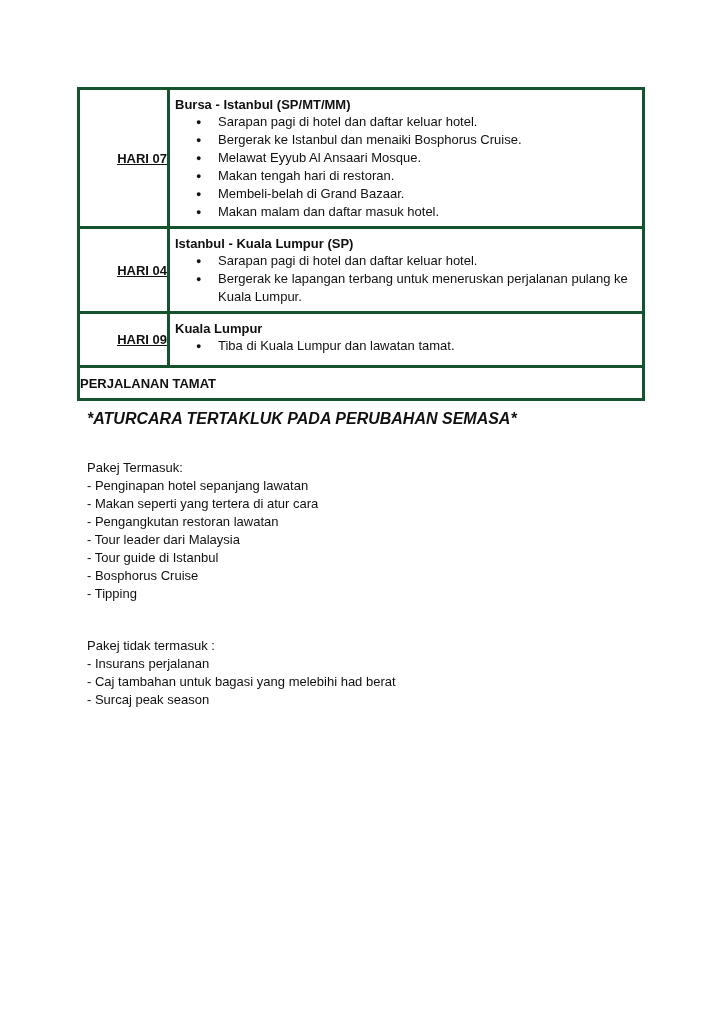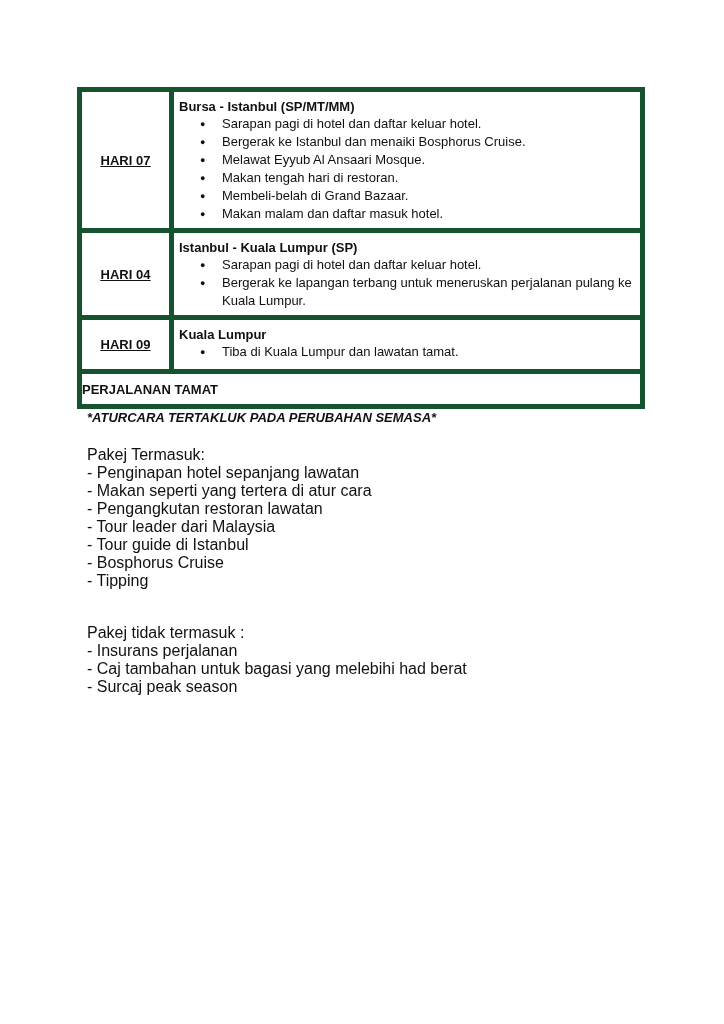--- a/index.html
+++ b/index.html
@@ -1,31 +1,31 @@
 <!DOCTYPE html>
 <html><head>
 <meta charset="utf-8">
 <style>
   html, body { margin: 0; padding: 0; background: #ffffff; }
   body { width: 724px; height: 1024px; position: relative; overflow: hidden;
          font-family: "Liberation Sans", "DejaVu Sans", sans-serif; color: #111; }
   .page { position: absolute; left: 0; top: 0; width: 724px; height: 1024px; background: #fff; }
   table.itin { position: absolute; left: 77px; top: 87px; width: 568px;
                border-collapse: collapse; font-size: 13px; }
-  table.itin td { border: 5px solid #14532d; vertical-align: middle; padding: 0; }
-  td.day { width: 87px; text-align: center; font-weight: bold; text-decoration: underline; }
+  table.itin td { border: 3px solid #14532d; vertical-align: middle; padding: 0; }
+  td.day { width: 87px; text-align: right; font-weight: bold; text-decoration: underline; }
   td.day span { text-decoration: underline; }
   td.desc { padding: 6px 6px 5px 5px !important; vertical-align: top !important; }
   .desc-title { font-weight: bold; line-height: 17px; }
   ul.acts { margin: 0; padding: 0 0 0 43px; list-style: none; }
   ul.acts li { position: relative; line-height: 18px; }
   ul.acts li::before { content: "\25CF"; position: absolute; left: -22px; top: 0; font-size: 9px; }
   td.end { text-align: left; font-weight: bold; height: 30px; }
-  .note { position: absolute; left: 87px; top: 410px; font-size: 13px; font-weight: bold; font-style: italic; }
-  .block { position: absolute; left: 87px; font-size: 16px; line-height: 18px; }
+  .note { position: absolute; left: 87px; top: 410px; font-size: 16px; font-weight: bold; font-style: italic; }
+  .block { position: absolute; left: 87px; font-size: 13px; line-height: 18px; margin-top: 13px; }
   .block div { white-space: nowrap; }
 </style>
 </head>
 <body>
 
 <div class="page">
 
   <table class="itin">
     <tbody>
         <tr style="height:139px;">

